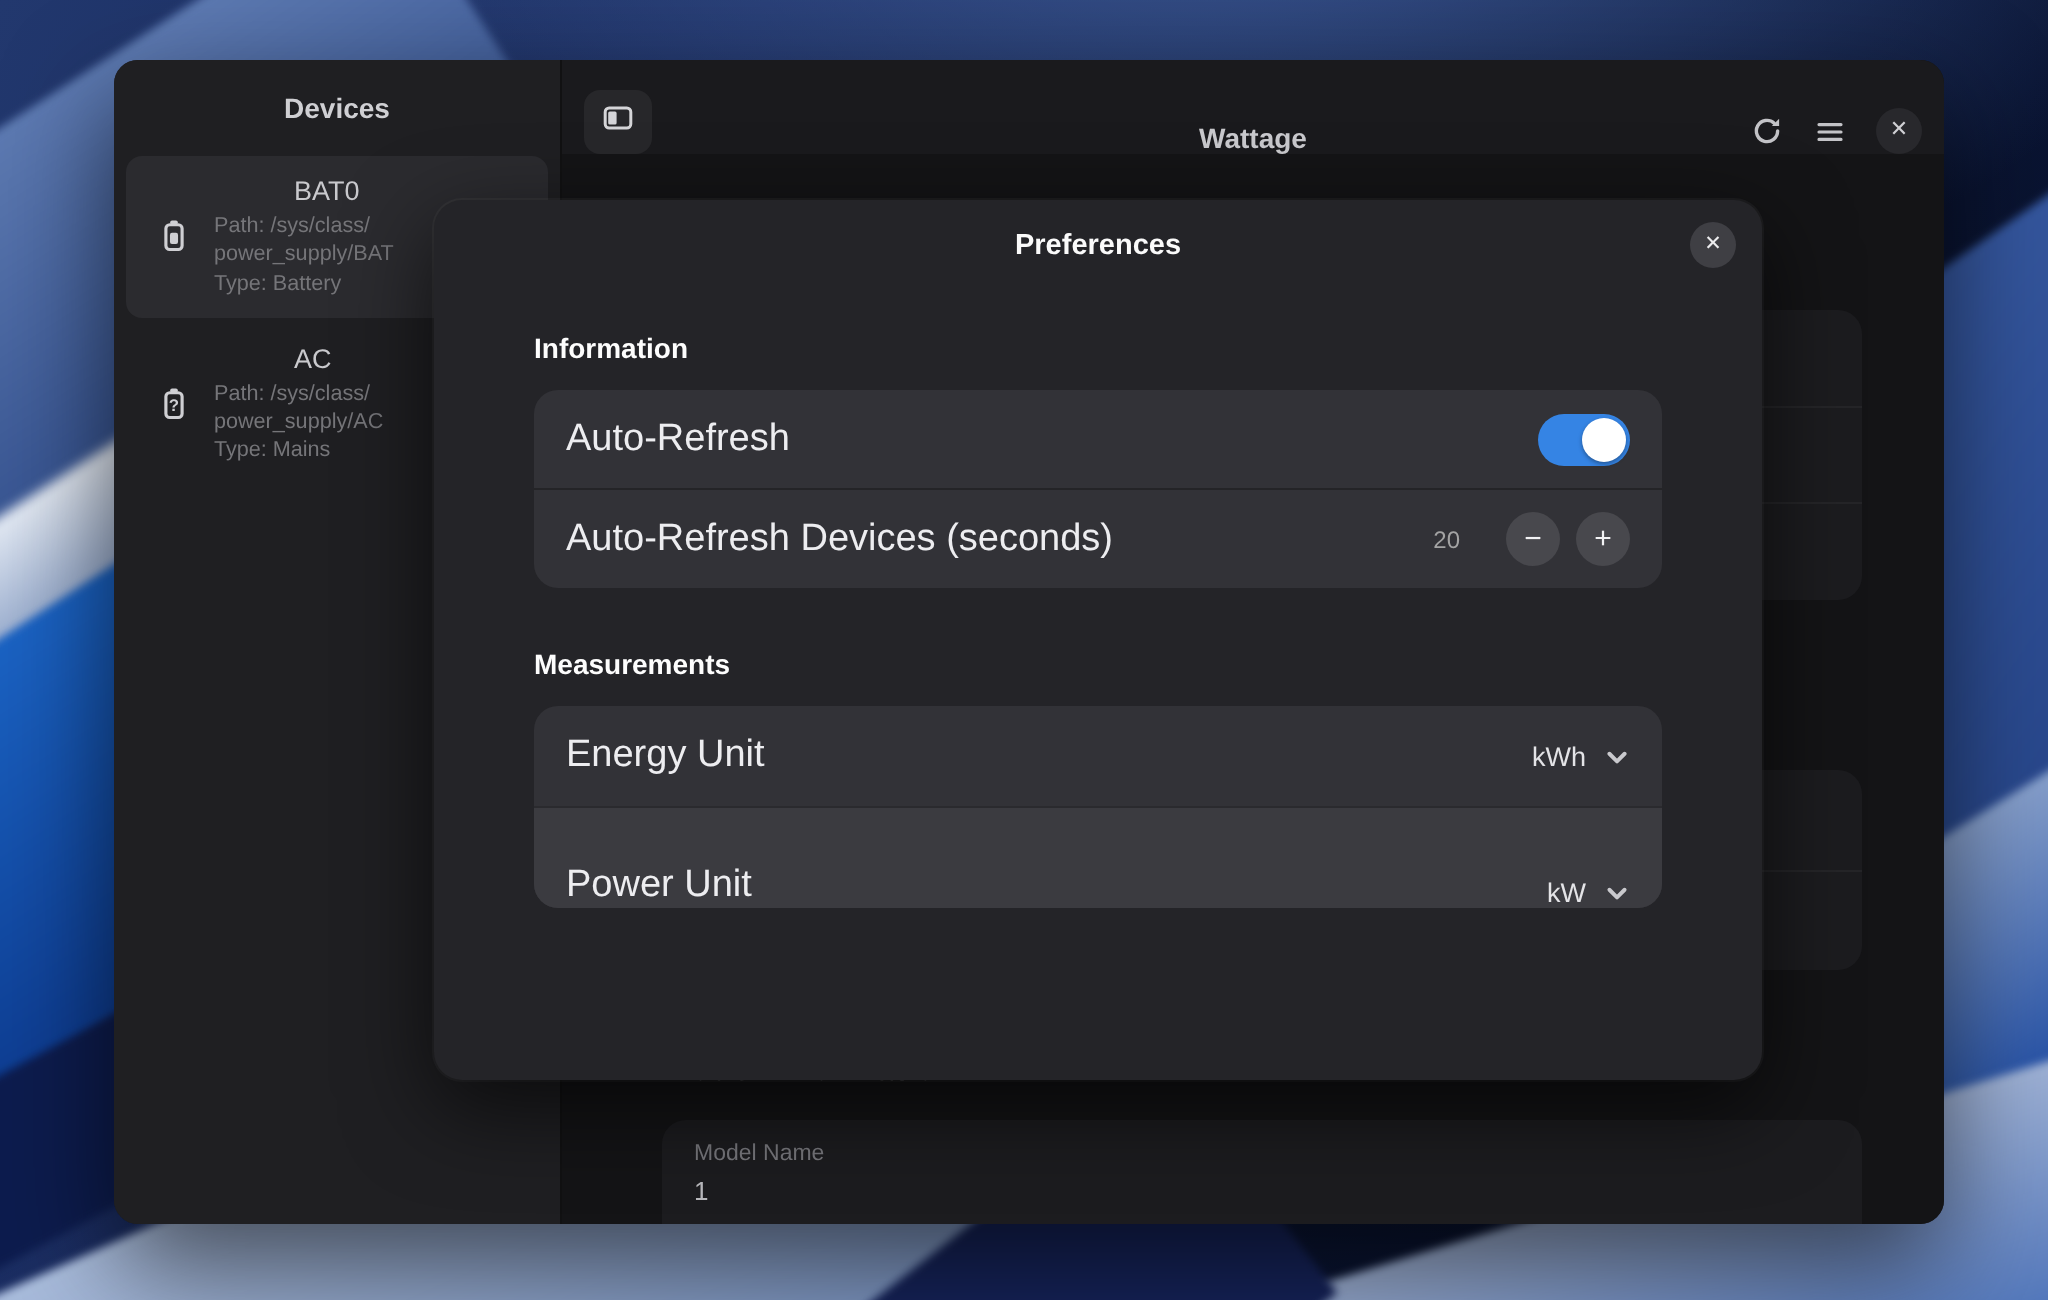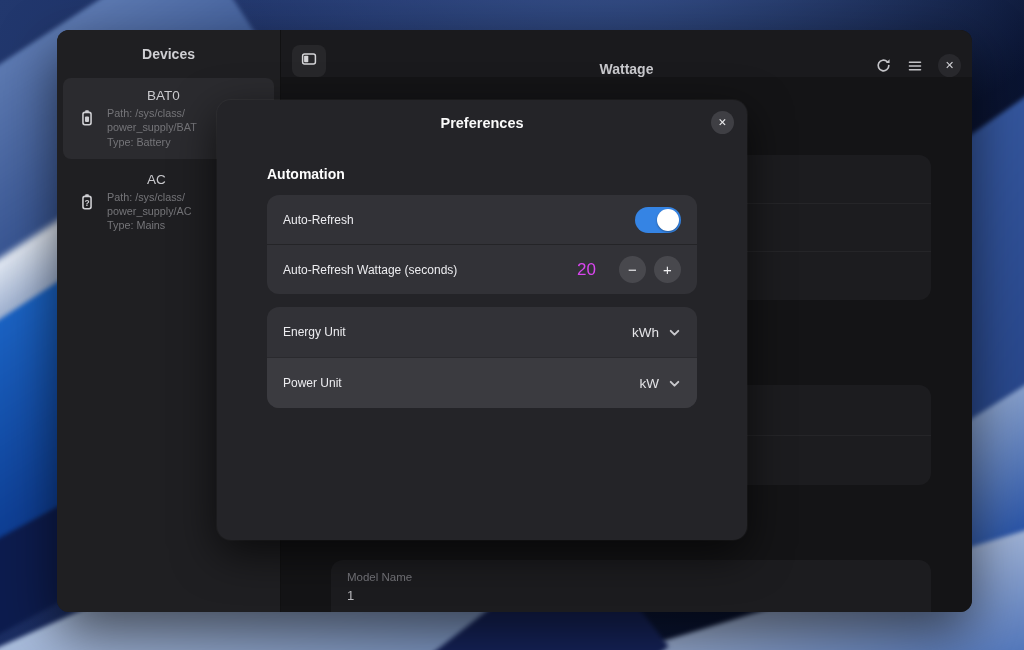--- a/index.html
+++ b/index.html
@@ -64,45 +64,45 @@
     display:flex;flex-direction:column;}
   .bg-card .bg-row{flex:1;border-top:1px solid rgba(255,255,255,.045);}
   .bg-card .bg-row:first-child{border-top:none;}
   .card-a{top:78px;height:145px;}
   .card-b{top:308px;height:100px;}
   .model-heading{position:absolute;left:50px;top:448px;font-size:17px;font-weight:bold;color:#8a8a90;}
   .card-c{top:483px;height:96px;padding:11px 16px;box-sizing:border-box;display:block;}
   .model-name-label{font-size:11.5px;color:#77777c;}
   .model-name-value{font-size:13px;color:#b9b9bd;margin-top:5px;}
   
-  .dialog{position:absolute;left:217px;top:100px;width:530px;height:440px;z-index:5;
+  .dialog{position:absolute;left:217px;top:100px;width:664px;height:440px;z-index:5;
     background:#242428;border-radius:14px;
     box-shadow:0 14px 44px rgba(0,0,0,.65), 0 0 0 1px rgba(255,255,255,.045);}
   .dialog-header{height:46px;position:relative;display:flex;align-items:center;justify-content:center;}
   .dialog-title{font-size:14.5px;font-weight:bold;color:#fafafa;}
   .dialog-close{position:absolute;right:13px;top:11px;width:23px;height:23px;border-radius:50%;
     background:#3f3f44;color:#ececee;display:flex;align-items:center;justify-content:center;
     font-size:10.5px;line-height:1;}
   .dialog-body{padding:20px 50px 0;}
   .section-title{font-size:14px;font-weight:bold;color:#fdfdfd;}
   .section-title.measurements{margin-top:30px;}
   .group{margin-top:13px;background:#323237;border-radius:12px;overflow:hidden;}
   .prefs-row{height:49px;display:flex;align-items:center;padding:0 16px;
     border-top:1px solid rgba(0,0,0,.28);}
   .prefs-row:first-child{border-top:none;}
   .prefs-row.tall{height:50px;gap:16px;}
-  .prefs-row.hover{background:#3b3b40;}
-  .row-label{font-size:12px;color:#ededf0;}
+  .prefs-row.hover{background:#3b3b40;align-items:flex-end;}
+  .row-label{font-size:19px;color:#ededf0;}
   .row-end{margin-left:auto;display:flex;align-items:center;}
   .toggle{width:46px;height:26px;border-radius:13px;background:#565660;position:relative;}
   .toggle.on{background:#3584e4;}
   .toggle .knob{position:absolute;top:2px;left:2px;width:22px;height:22px;border-radius:50%;
     background:#ffffff;box-shadow:0 1px 2px rgba(0,0,0,.35);}
   .toggle.on .knob{left:auto;right:2px;}
-  .spin-value{font-size:17px;color:#d946ef;margin-right:15px;margin-left:17px;}
+  .spin-value{font-size:12px;color:#a3a3a3;margin-right:15px;margin-left:17px;}
   .round-btn{width:27px;height:27px;border-radius:50%;background:#48484d;color:#f2f2f4;
     display:flex;align-items:center;justify-content:center;font-size:15px;line-height:1;margin-left:8px;}
   .combo-value{font-size:13.5px;color:#e4e4e7;padding-left:48px;}
   .chevron{display:flex;color:#c9c9cd;margin-left:9px;}
 </style>
 </head>
 <body>
 
 <div class="wallpaper">
   <div class="shape s1"></div>
@@ -204,44 +204,45 @@
 </div>
 
 <div class="dialog">
   <div class="dialog-header">
     <span class="dialog-title">Preferences</span>
     <span class="dialog-close">
       <span>✕</span>
     </span>
   </div>
   <div class="dialog-body">
-    <div class="section-title">Automation</div>
+    <div class="section-title">Information</div>
     <div class="group">
       <div class="prefs-row">
         <span class="row-label">Auto-Refresh</span>
         <span class="row-end">
           <span class="toggle on">
             <span class="knob"></span>
           </span>
         </span>
       </div>
       <div class="prefs-row">
-        <span class="row-label">Auto-Refresh Wattage (seconds)</span>
+        <span class="row-label">Auto-Refresh Devices (seconds)</span>
         <span class="row-end">
           <span class="spin-value">20</span>
           <span class="round-btn">
             <span>−</span>
           </span>
           <span class="round-btn">
             <span>+</span>
           </span>
         </span>
       </div>
     </div>
 
+    <div class="section-title measurements">Measurements</div>
     <div class="group">
       <div class="prefs-row tall">
         <span class="row-label">Energy Unit</span>
         <span class="row-end">
           <span class="combo-value">kWh</span>
           <span class="chevron">
             <svg width="13" height="13" viewBox="0 0 12 12">
                 <path d="M2.5 4.5 6 8l3.5-3.5" fill="none" stroke="currentColor" stroke-width="1.8" stroke-linecap="round" stroke-linejoin="round"></path>
               </svg>
           </span>

